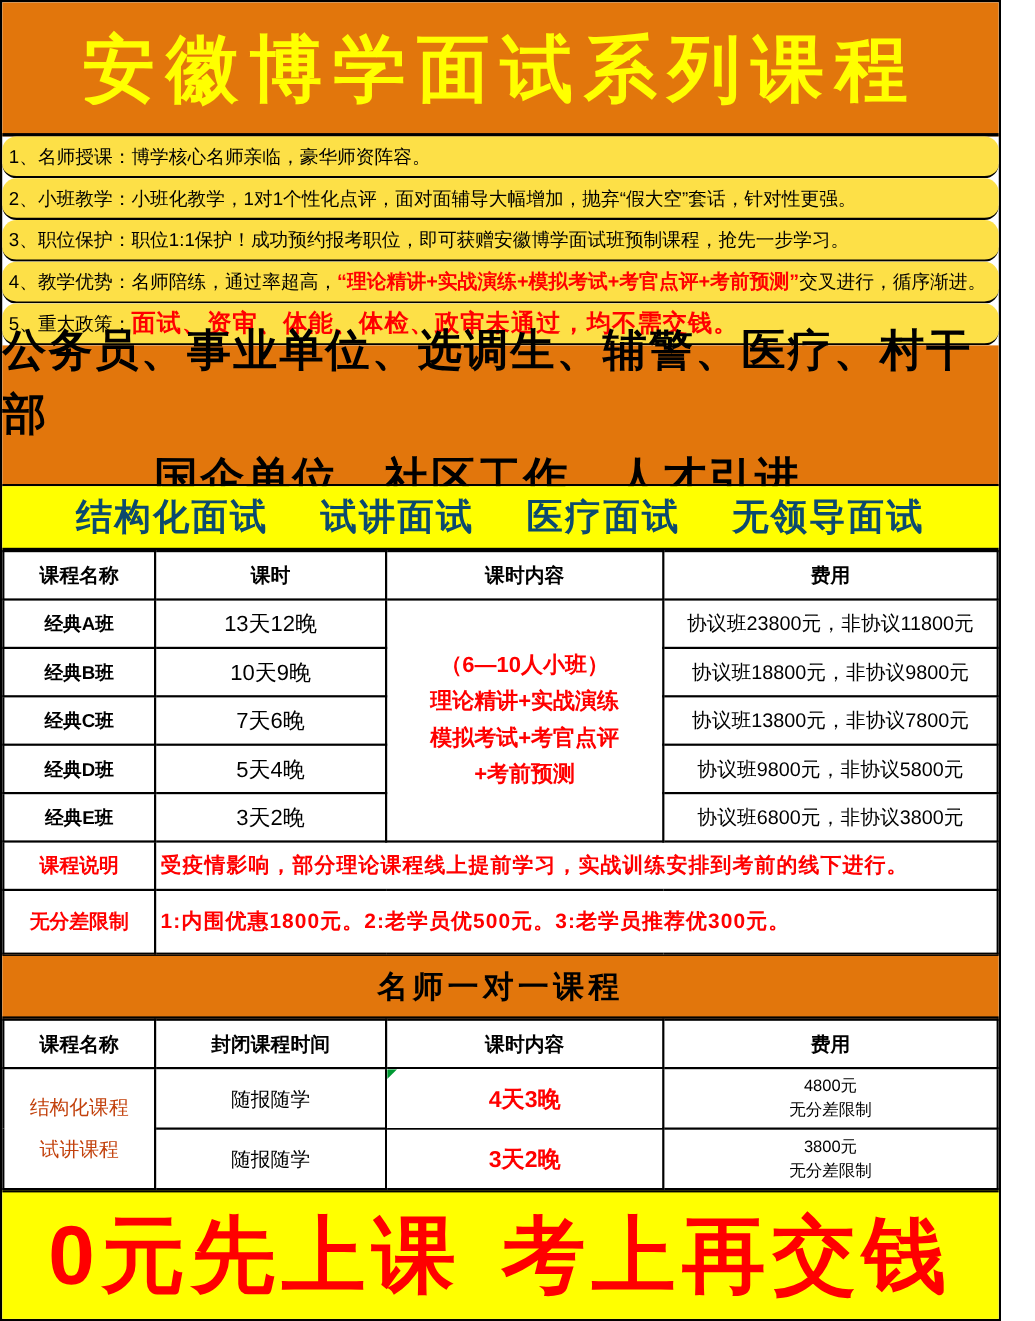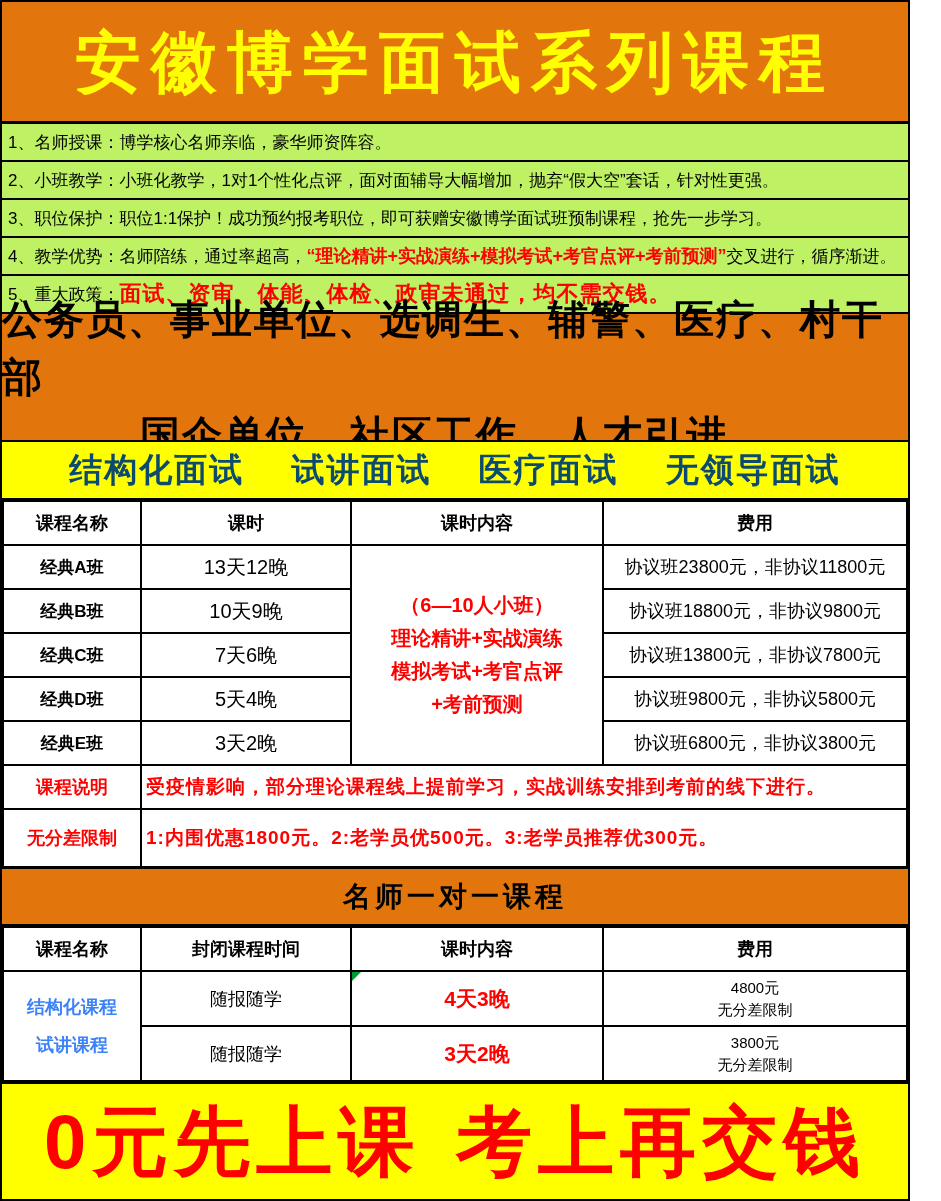--- a/index.html
+++ b/index.html
@@ -16,22 +16,22 @@
     display:flex;align-items:center;justify-content:center;
   }
   .header-banner .title{
     font-family:"DejaVu Serif",serif;font-weight:bold;
     font-size:66px;color:#FFFF00;letter-spacing:10px;line-height:1;
     white-space:nowrap;
   }
   
   .feature-row{
     height:38px;box-sizing:border-box;border-bottom:2px solid #000;
-    display:flex;align-items:center;padding:0 6px;background:#bef264;
-    font-size:17px;white-space:nowrap;overflow:hidden;
+    display:flex;align-items:center;padding:0 6px;background:#fde047;
+    font-size:17px;white-space:nowrap;overflow:hidden;border-radius:13px;
   }
   .feature-row .hl{color:#FF0000;font-weight:bold;font-size:18px;}
   .feature-row.policy .hl{
     font-family:"DejaVu Serif",serif;font-size:22px;letter-spacing:1px;
   }
   
   .audience-banner{
     height:128px;box-sizing:border-box;background:#E2760C;
     border-bottom:2px solid #000;
     display:flex;flex-direction:column;align-items:center;justify-content:center;
@@ -62,21 +62,21 @@
   
   .section-banner{
     height:58px;box-sizing:border-box;background:#E2760C;
     border-bottom:2px solid #000;border-top:1px solid #000;
     display:flex;align-items:center;justify-content:center;
     font-weight:bold;font-size:28px;letter-spacing:4px;color:#000;
   }
   
   .one-table th{height:44px;font-size:18px;font-weight:bold;background:#fff;}
   .one-table td{height:55px;background:#fff;}
-  .labels-cell{color:#3b82f6;font-weight:bold;font-size:18px;}
+  .labels-cell{color:#c2410c;font-weight:normal;font-size:18px;}
   .labels-cell .lab{margin:14px 0;}
   .cell-schedule{font-size:18px;}
   .cell-hours{color:#FF0000;font-weight:bold;font-size:21px;position:relative;}
   .corner-marker{position:absolute;top:0;left:0;width:0;height:0;
     border-top:9px solid #009933;border-right:9px solid transparent;}
   .cell-price{font-size:15px;line-height:1.45;}
   
   .footer-banner{
     flex:1;background:#FFFF00;border-top:2px solid #000;
     display:flex;align-items:center;justify-content:space-around;

